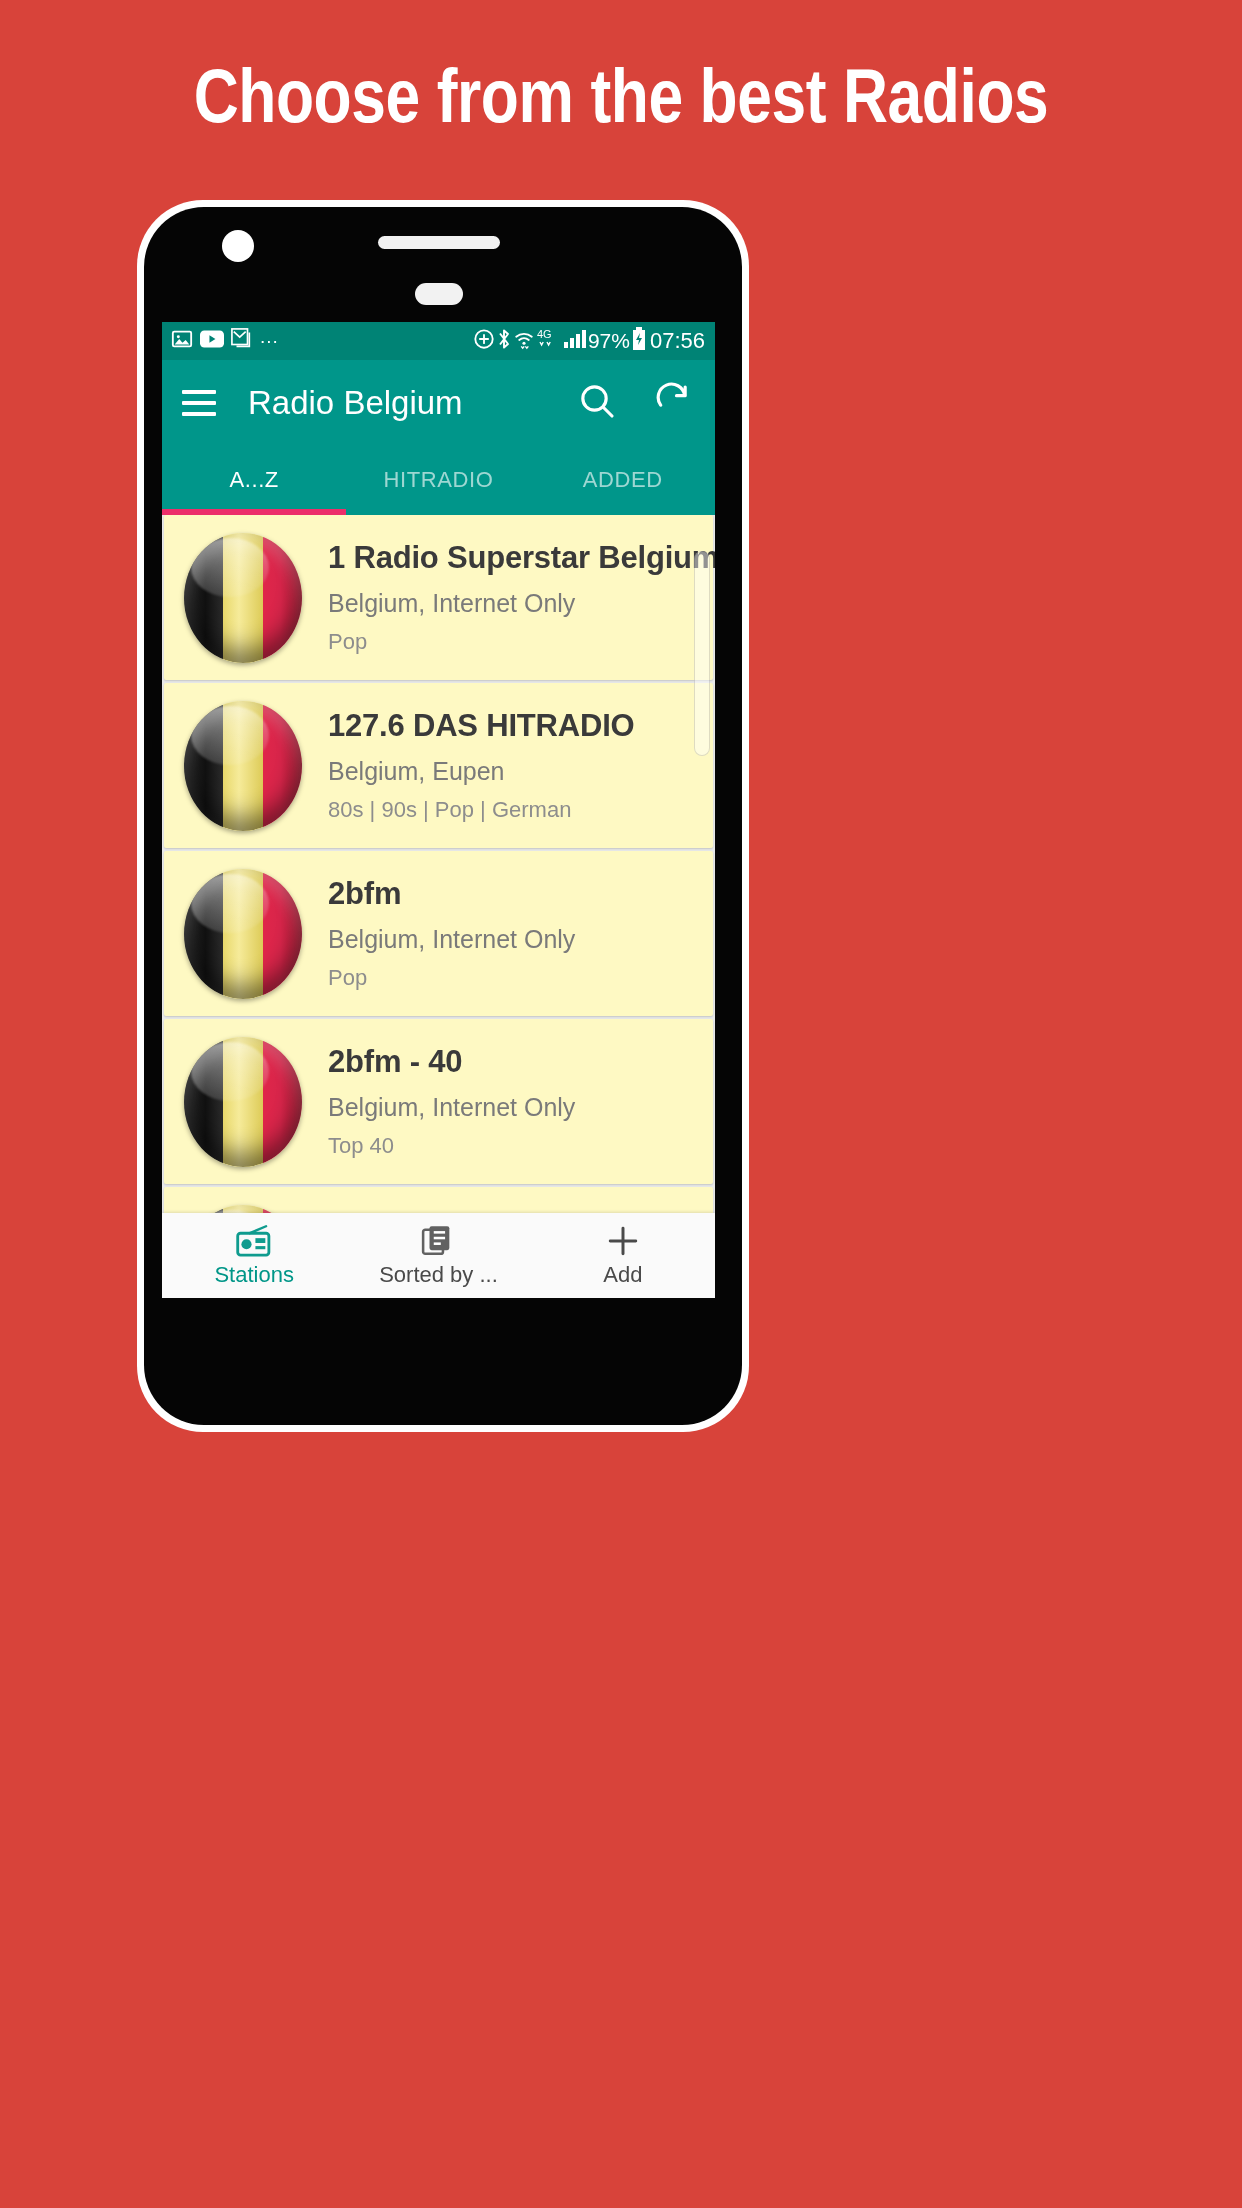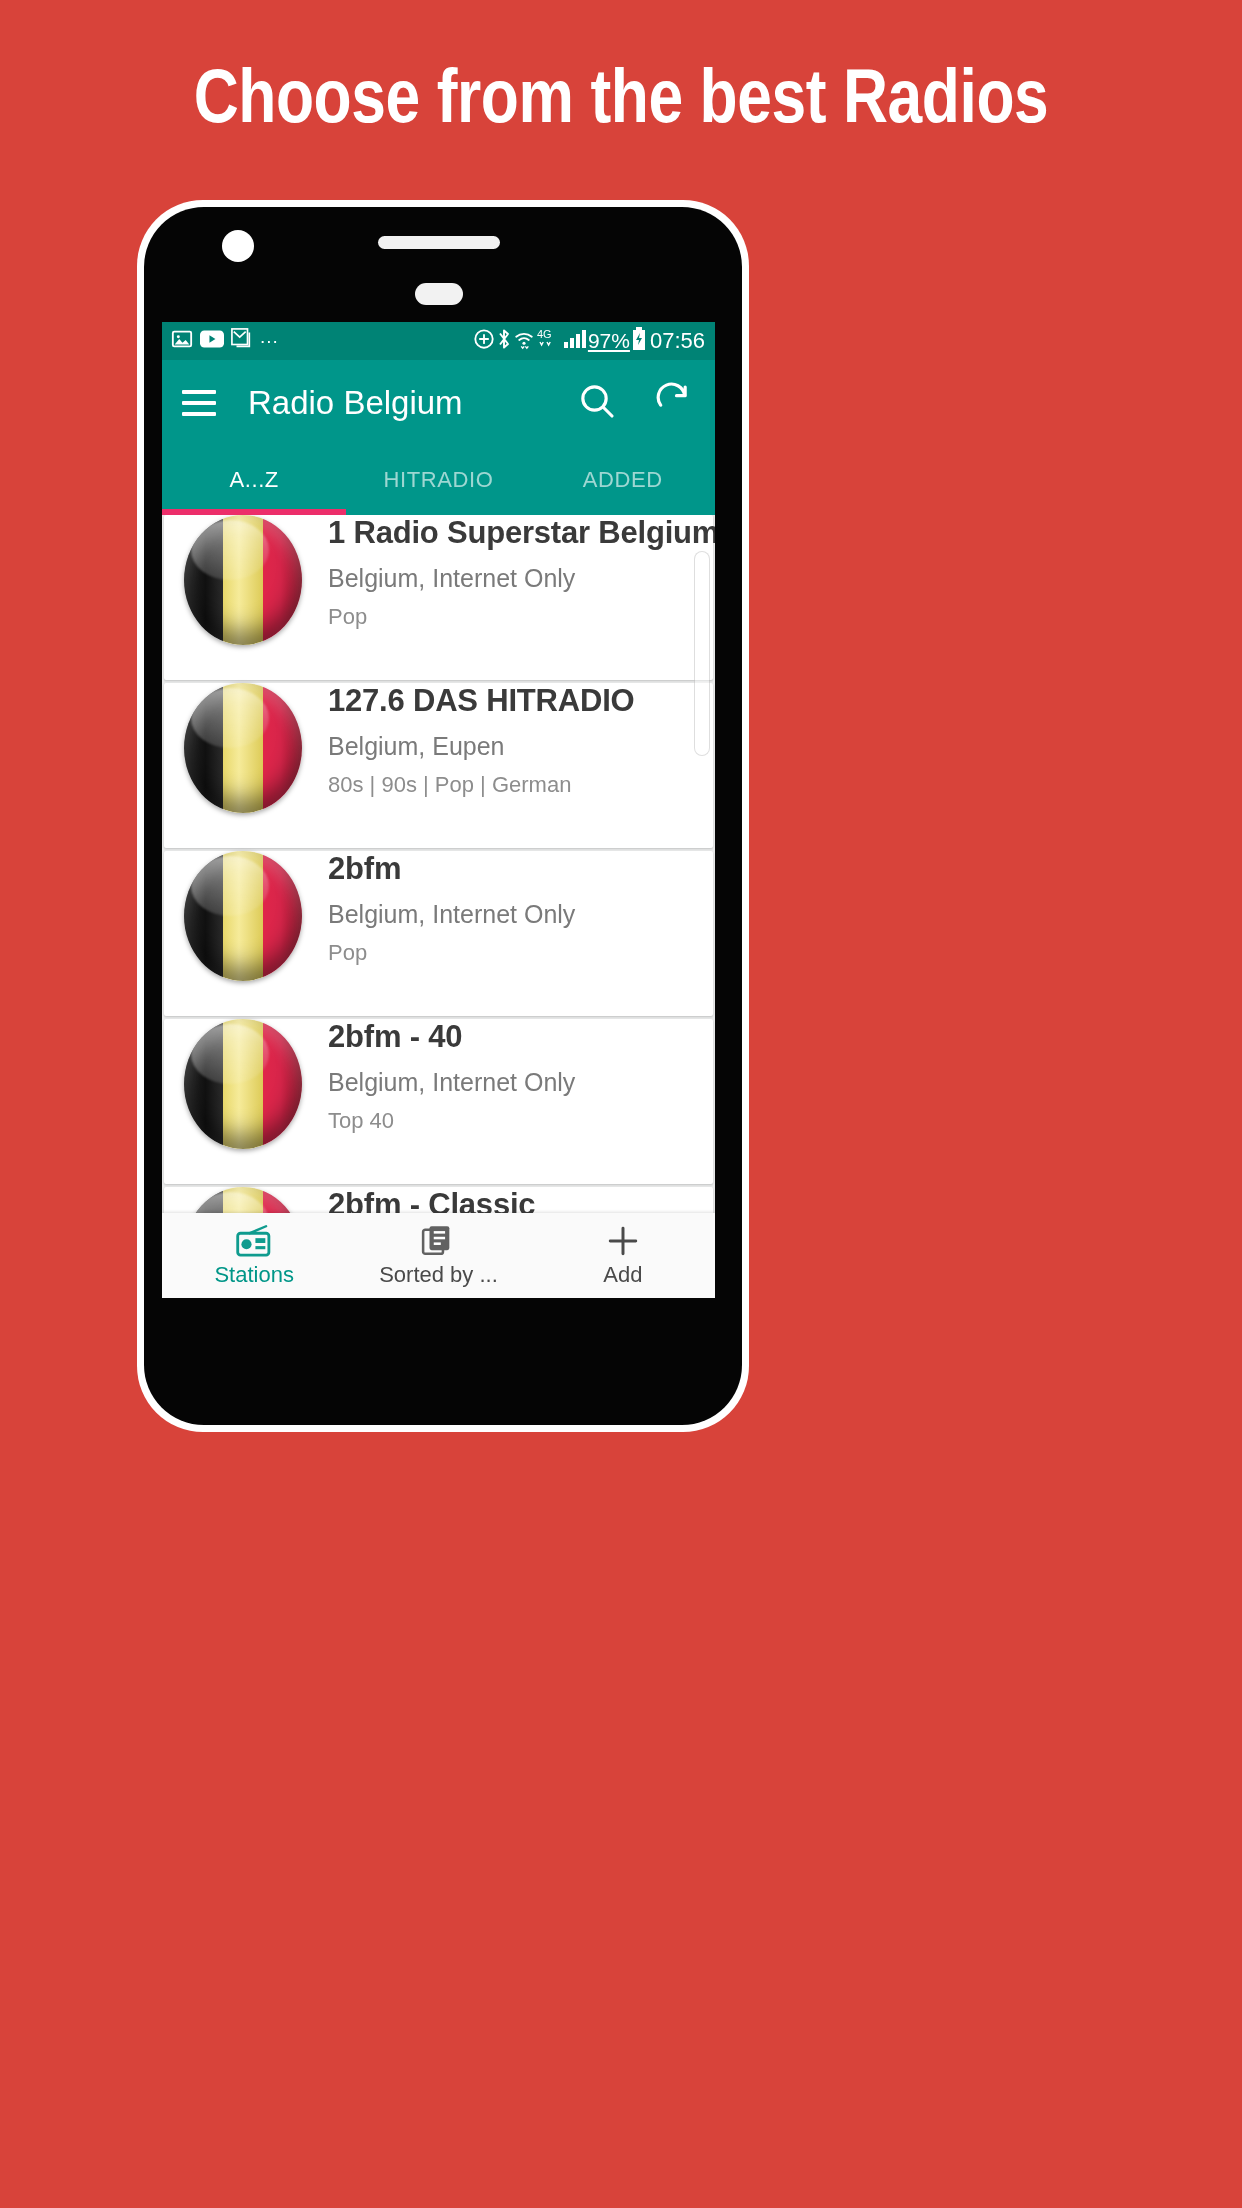--- a/index.html
+++ b/index.html
@@ -79,21 +79,21 @@
     background:#008375;
     display:flex;
     align-items:center;
     padding:0 10px 0 9px;
     color:#ffffff;
   }
   .sb-left { display:flex; align-items:center; gap:7px; }
   .sb-right { margin-left:auto; display:flex; align-items:center; gap:1px; }
   .sb-ico { display:block; }
   .sb-dots { font-size:19px; line-height:10px; letter-spacing:1px; padding-bottom:8px;}
-  .sb-text { font-size:21px; font-family:"Liberation Sans",sans-serif; letter-spacing:0px;text-decoration:underline;}
+  .sb-text { font-size:21px; font-family:"Liberation Sans",sans-serif; letter-spacing:0px;}
   .sb-time { font-size:22px; margin-left:2px;}
 
   
   .appbar {
     height:85px;
     background:#009688;
     background:#00968a;
     display:flex;
     align-items:center;
     padding:0 22px 0 20px;
@@ -137,25 +137,25 @@
 
   
   .list {
     position:relative;
     height:783px;
     background:#eceff1;
     background:#e9eaea;
     overflow:hidden;
   }
   .card {
-    background:#ffffff;
+    background:#fef9c3;
     margin:0 2px 3px 2px;
     height:165px;
     display:flex;
-    align-items:flex-start;
+    align-items:center;
     padding-left:20px;
     border-radius:2px;
     box-shadow:0 1px 2px rgba(0,0,0,0.16);
     position:relative;
   }
   .flag {
     width:118px; height:130px;
     border-radius:50%;
     position:relative;
     flex:0 0 auto;

